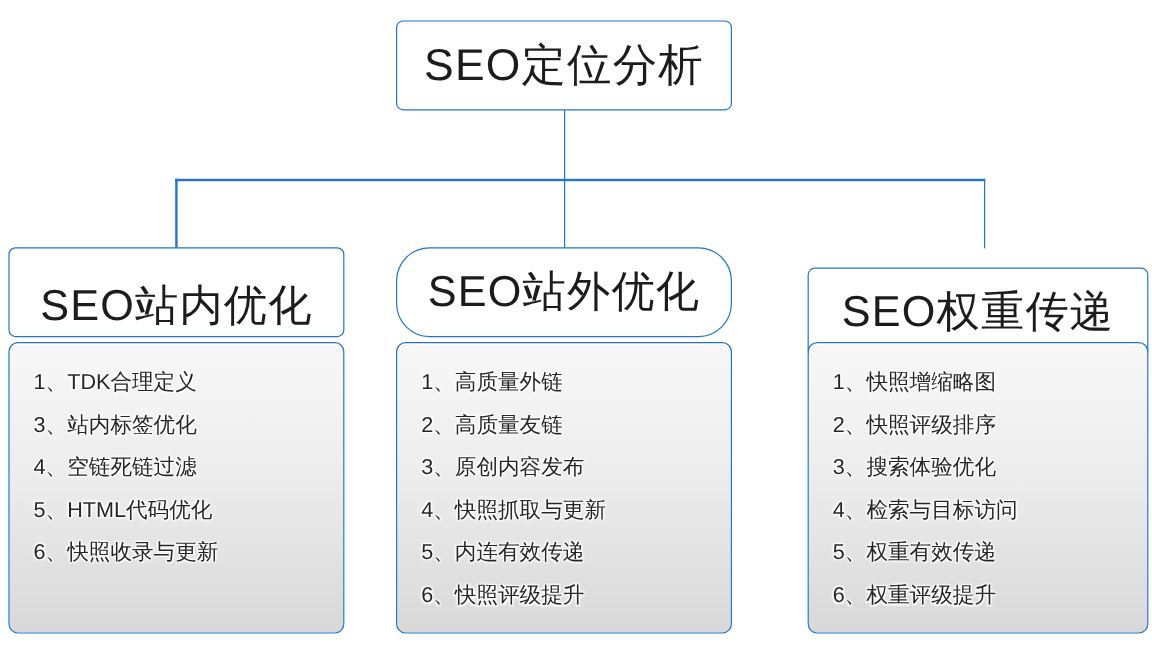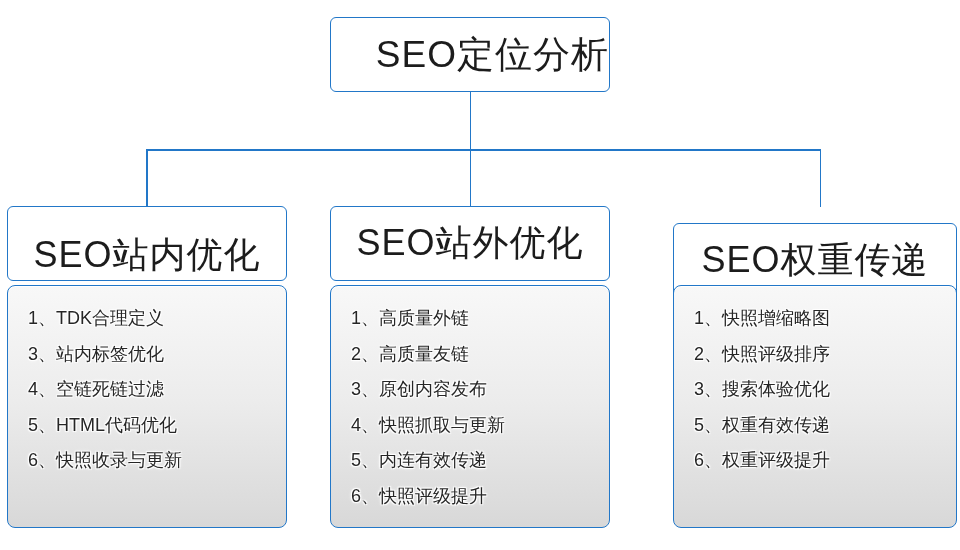--- a/index.html
+++ b/index.html
@@ -17,28 +17,27 @@
     background: #ffffff;
     border: 1.5px solid #2277c8;
     border-radius: 6px;
     display: flex; align-items: center; justify-content: center;
     color: #1c1c1c;
     letter-spacing: 1px;
   }
   .root-box {
     left: 330px; top: 17px; width: 280px; height: 75px;
     font-size: 37px;
-    justify-content: flex-end;
   }
   .header-box {
     top: 206px; height: 75px;
     font-size: 36px;
   }
   .hb-1 { left: 7px;   width: 280px; align-items: flex-end; }
-  .hb-2 { left: 330px; width: 280px; }
+  .hb-2 { left: 330px; width: 280px; border-radius: 28px; }
   .hb-3 { left: 673px; width: 284px; margin-top: 17px; }
   .list-panel {
     position: absolute;
     top: 285px; height: 243px;
     border: 1.5px solid #2277c8;
     border-radius: 8px;
     background: linear-gradient(180deg, #f8f8f8 0%, #ececec 48%, #d8d8d8 100%);
     box-shadow: inset 0 1px 0 #ffffff;
     padding: 15px 8px 0 20px;
     overflow: hidden;
@@ -102,17 +101,18 @@
     <div class="list-item">6、快照评级提升</div>
   </div>
 
   <div class="node-box header-box hb-3">
     <span>SEO权重传递</span>
   </div>
   <div class="list-panel lp-3">
     <div class="list-item">1、快照增缩略图</div>
     <div class="list-item">2、快照评级排序</div>
     <div class="list-item">3、搜索体验优化</div>
+    <div class="list-item">4、检索与目标访问</div>
     <div class="list-item">5、权重有效传递</div>
     <div class="list-item">6、权重评级提升</div>
   </div>
 
 </div>
 
 </body></html>

